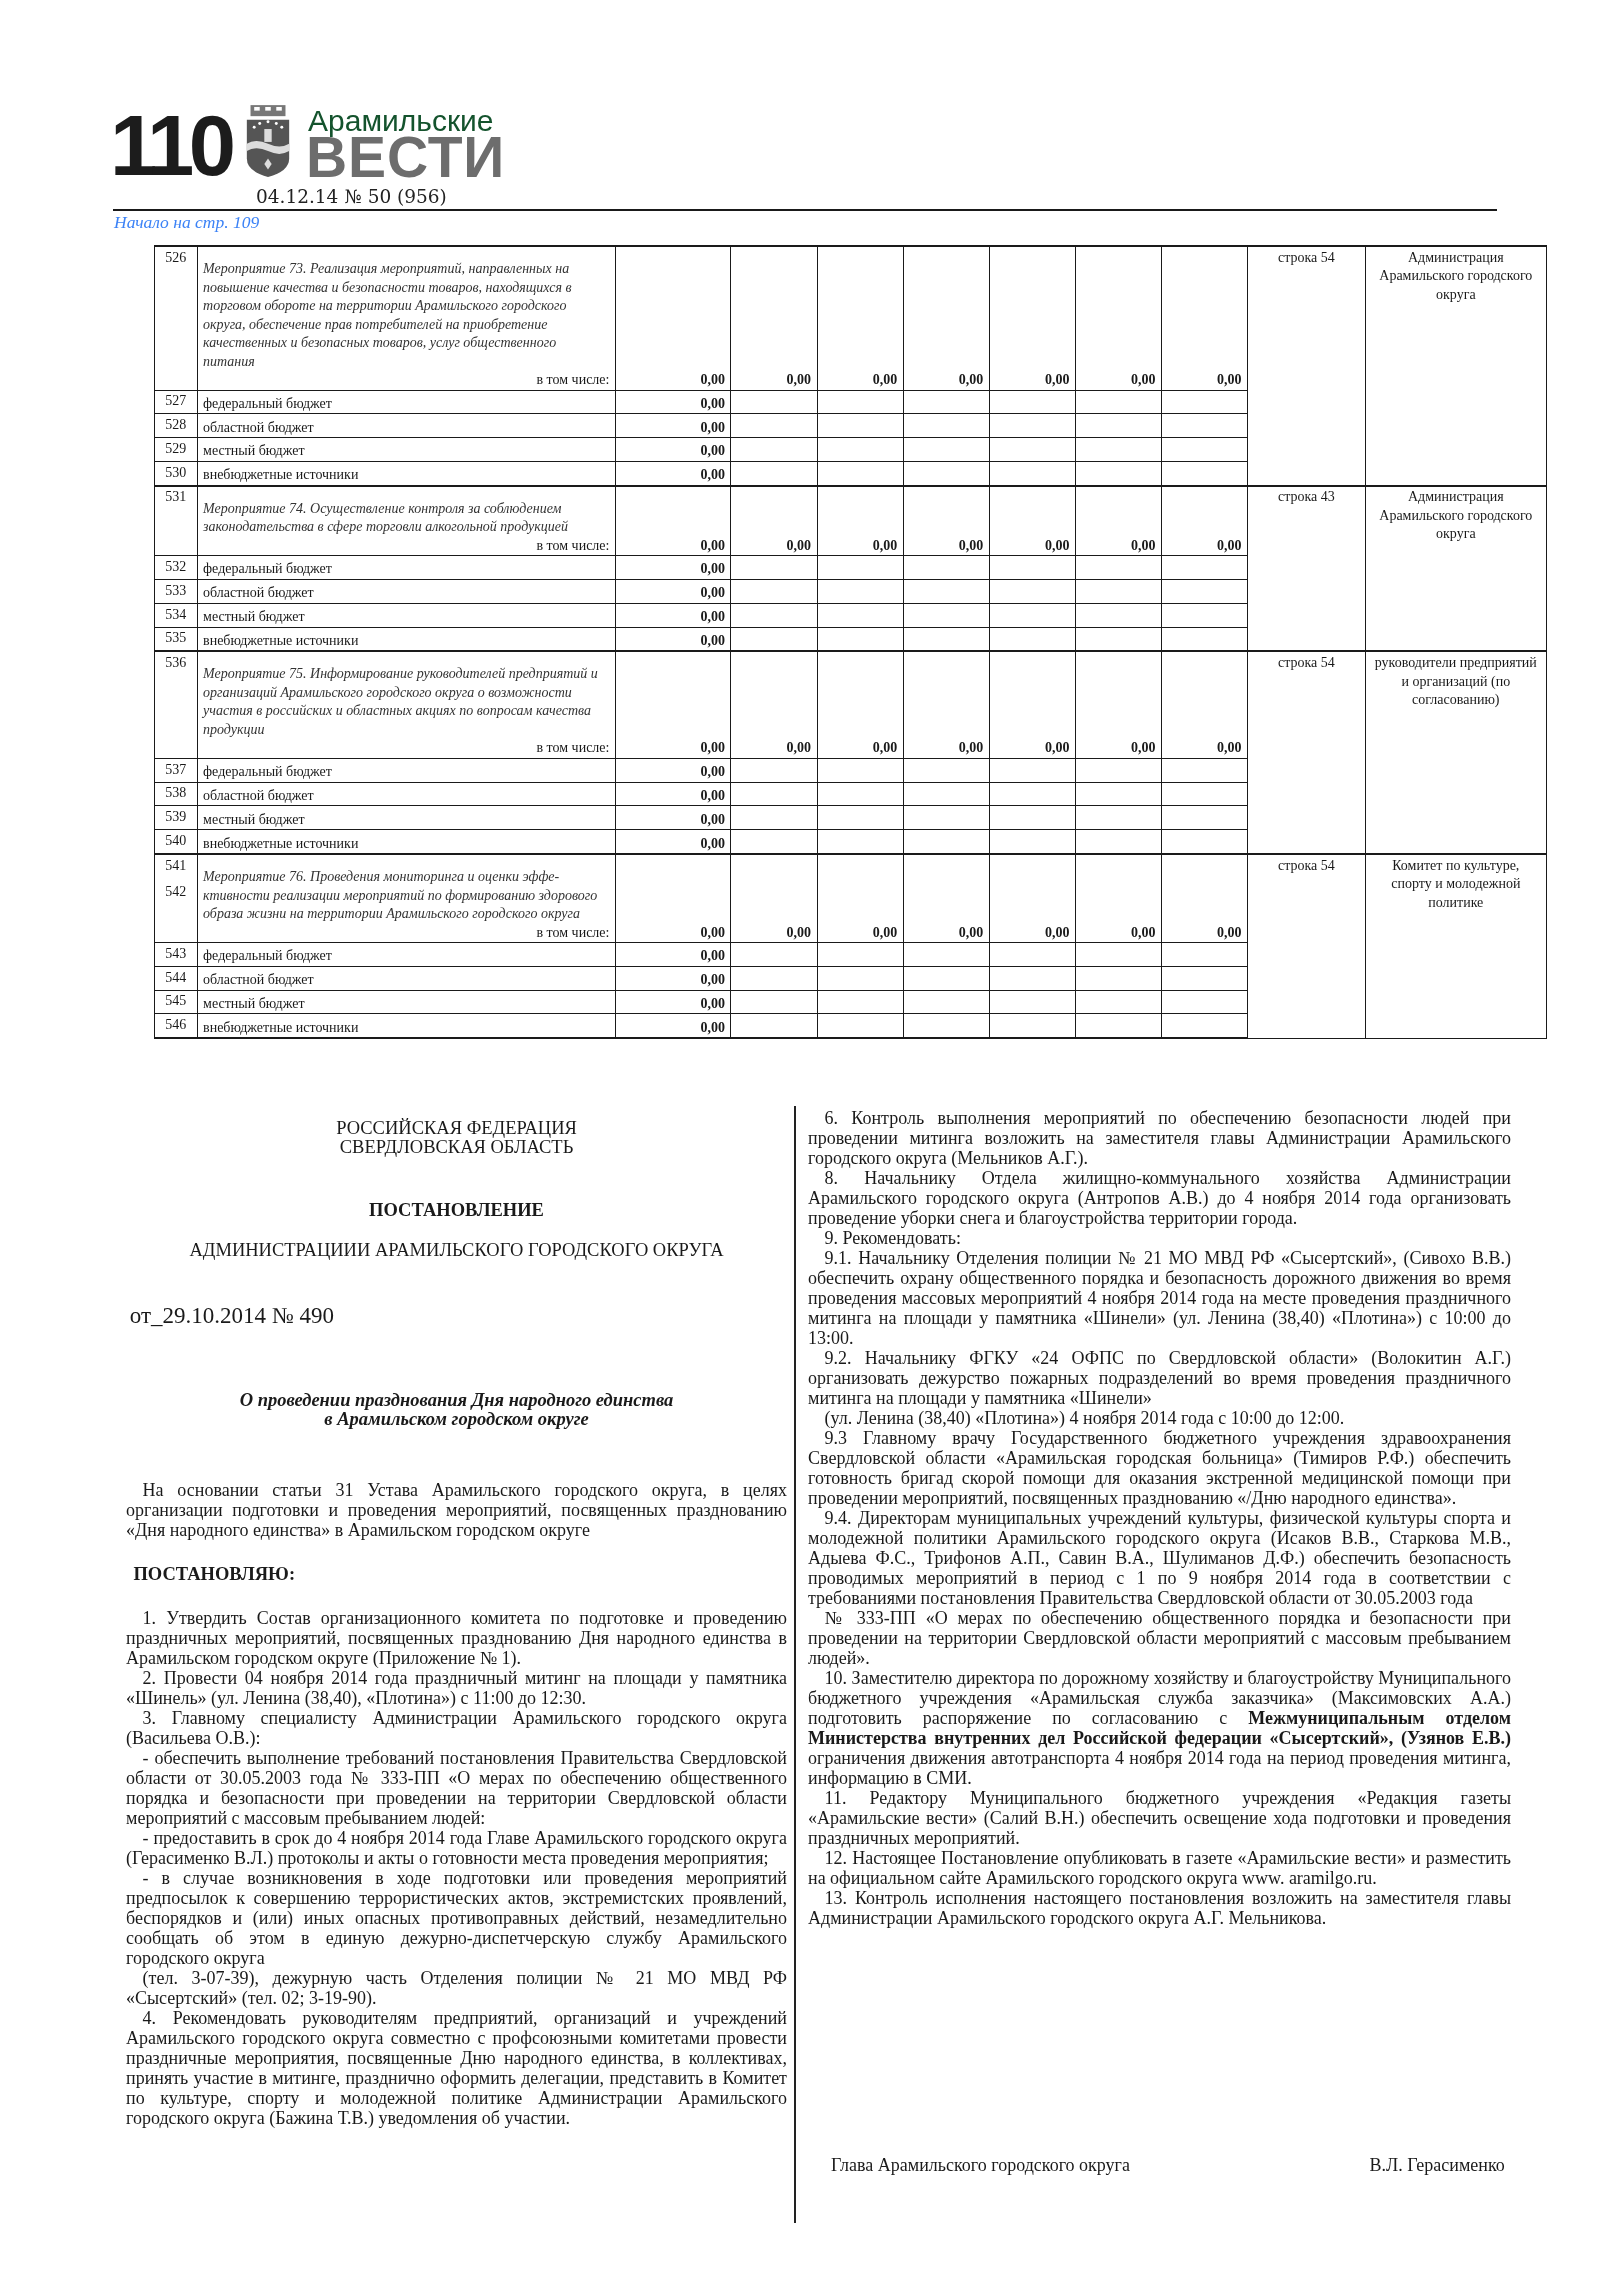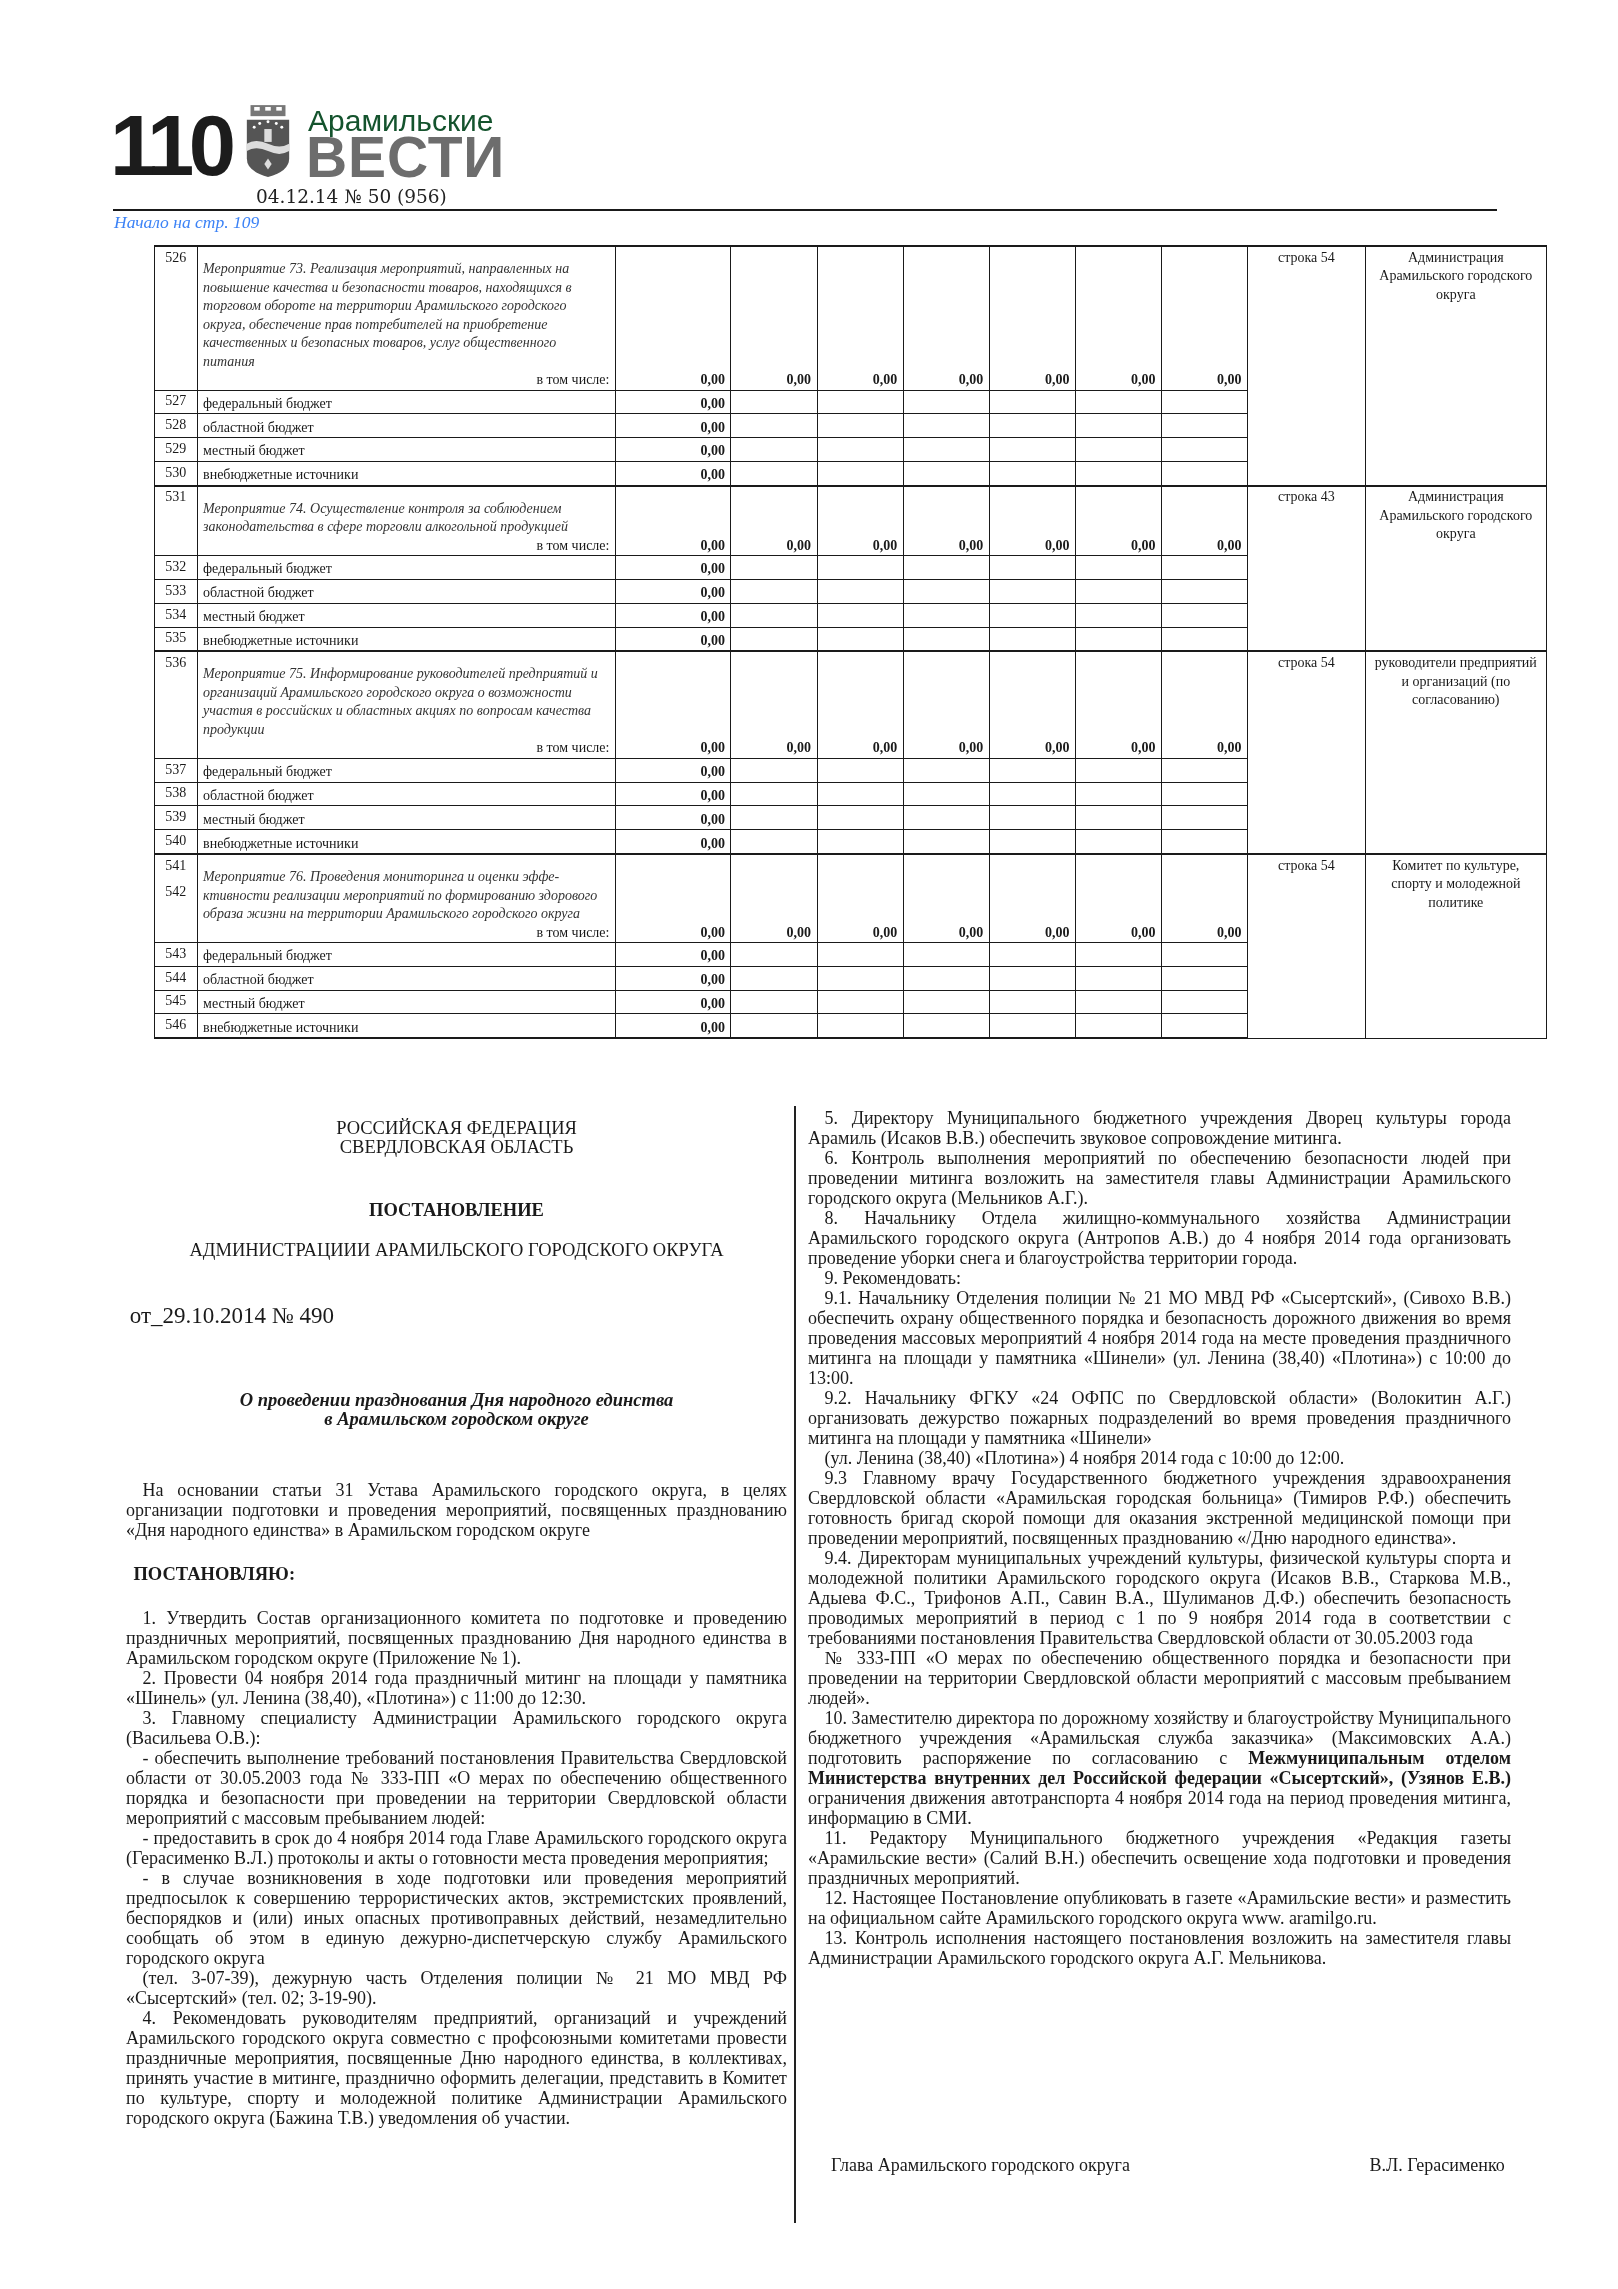--- a/index.html
+++ b/index.html
@@ -353,21 +353,20 @@
       <p>- в случае возникновения в ходе подготовки или проведения мероприятий предпосылок к совершению террористических актов, экстремистских проявлений, беспорядков и (или) иных опасных противоправных действий, незамедлительно сообщать об этом в единую дежурно-диспетчерскую службу Арамильского городского округа</p>
       <p>(тел. 3-07-39), дежурную часть Отделения полиции № 21 МО МВД РФ «Сысертский» (тел. 02; 3-19-90).</p>
       <p>4. Рекомендовать руководителям предприятий, организаций и учреждений Арамильского городского округа совместно с профсоюзными комитетами провести праздничные мероприятия, посвященные Дню народного единства, в коллективах, принять участие в митинге, празднично оформить делегации, представить в Комитет по культуре, спорту и молодежной политике Администрации Арамильского городского округа (Бажина Т.В.) уведомления об участии.</p>
     </div>
 </div>
 
 <div class="divider"></div>
 
 <div class="right-col">
   <div id="right-paras">
-      <p>5. Директору Муниципального бюджетного учреждения Дворец культуры города Арамиль (Исаков В.В.) обеспечить звуковое сопровождение митинга.</p>
       <p>6. Контроль выполнения мероприятий по обеспечению безопасности людей при проведении митинга возложить на заместителя главы Администрации Арамильского городского округа (Мельников А.Г.).</p>
       <p>8. Начальнику Отдела жилищно-коммунального хозяйства Администрации Арамильского городского округа (Антропов А.В.) до 4 ноября 2014 года организовать проведение уборки снега и благоустройства территории города.</p>
       <p>9. Рекомендовать:</p>
       <p>9.1. Начальнику Отделения полиции № 21 МО МВД РФ «Сысертский», (Сивохо В.В.) обеспечить охрану общественного порядка и безопасность дорожного движения во время проведения массовых мероприятий 4 ноября 2014 года на месте проведения праздничного митинга на площади у памятника «Шинели» (ул. Ленина (38,40) «Плотина») с 10:00 до 13:00.</p>
       <p>9.2. Начальнику ФГКУ «24 ОФПС по Свердловской области» (Волокитин А.Г.) организовать дежурство пожарных подразделений во время проведения праздничного митинга на площади у памятника «Шинели»</p>
       <p>(ул. Ленина (38,40) «Плотина») 4 ноября 2014 года с 10:00 до 12:00.</p>
       <p>9.3 Главному врачу Государственного бюджетного учреждения здравоохранения Свердловской области «Арамильская городская больница» (Тимиров Р.Ф.) обеспечить готовность бригад скорой помощи для оказания экстренной медицинской помощи при проведении мероприятий, посвященных празднованию «/Дню народного единства».</p>
       <p>9.4. Директорам муниципальных учреждений культуры, физической культуры спорта и молодежной политики Арамильского городского округа (Исаков В.В., Старкова М.В., Адыева Ф.С., Трифонов А.П., Савин В.А., Шулиманов Д.Ф.) обеспечить безопасность проводимых мероприятий в период с 1 по 9 ноября 2014 года в соответствии с требованиями постановления Правительства Свердловской области от 30.05.2003 года</p>
       <p>№ 333-ПП «О мерах по обеспечению общественного порядка и безопасности при проведении на территории Свердловской области мероприятий с массовым пребыванием людей».</p>
     </div>

